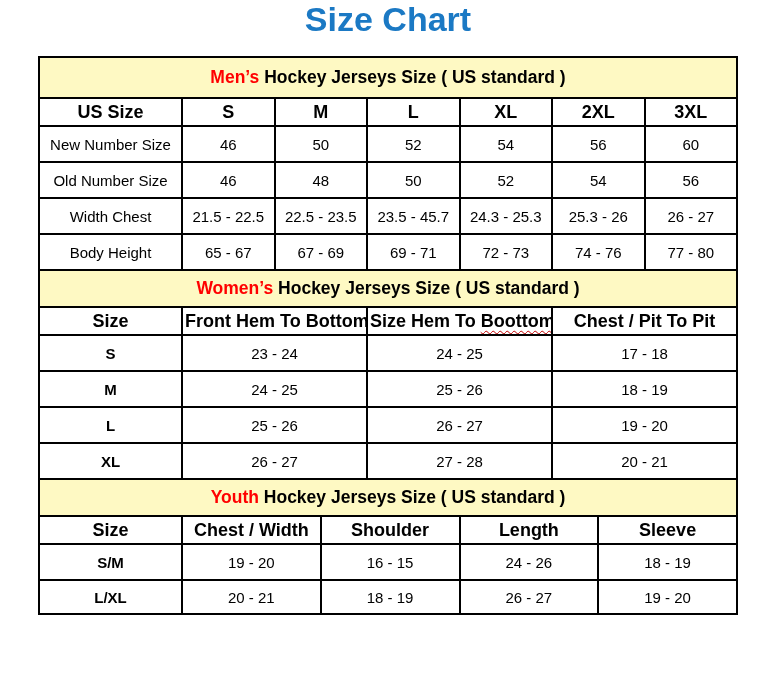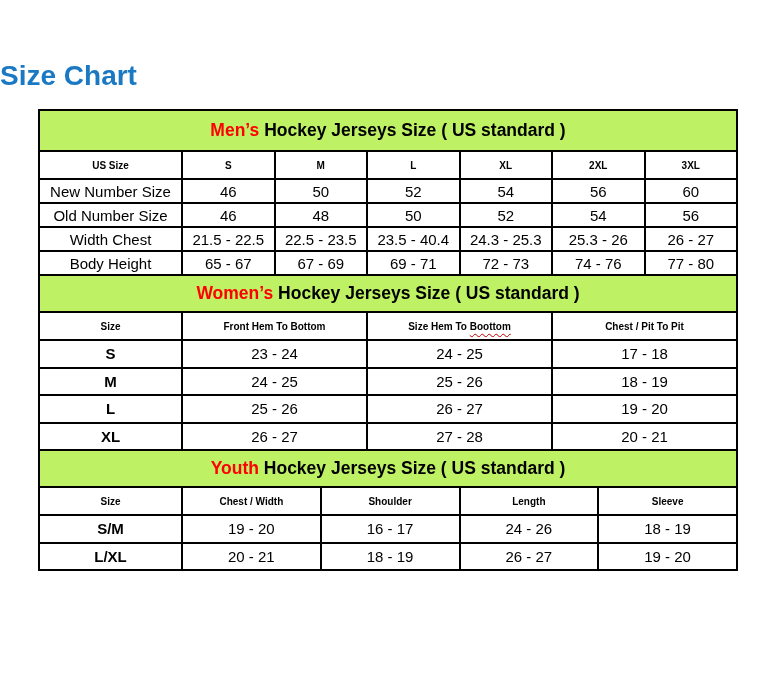--- a/index.html
+++ b/index.html
@@ -5,22 +5,22 @@
   * { box-sizing: border-box; }
   html, body {
     margin: 0; padding: 0;
     width: 776px; height: 692px;
     background: #ffffff;
     font-family: "Liberation Sans", sans-serif;
   }
   .page { width: 776px; height: 692px; overflow: hidden; }
   .page-title {
     margin: 0;
-    padding-top: 60px;
-    font-size: 28px;
+    text-align: center;
+    font-size: 34px;
     font-weight: bold;
     color: #1b79c4;
     letter-spacing: 0px;
   }
   .chart-wrap {
     margin: 17px 0 0 38px;
     width: 700px;
   }
   table {
     border-collapse: collapse;
@@ -32,32 +32,32 @@
     border: 2px solid #000000;
     text-align: center;
     vertical-align: middle;
     padding: 0 2px;
     font-size: 15px;
     color: #000000;
     overflow: hidden;
     white-space: nowrap;
   }
   .band-row th {
-    background: #bef264;
+    background: #fef9c3;
     height: 37px;
     font-size: 17.5px;
     font-weight: bold;
   }
   .band-accent { color: #ff0000; }
-  .head-row th { height: 28px; font-size: 10px; font-weight: bold; }
-  .data-row td { height: 24px; font-weight: normal; }
+  .head-row th { height: 28px; font-size: 18px; font-weight: bold; }
+  .data-row td { height: 36px; font-weight: normal; }
   .data-row th { height: 27.5px; font-weight: bold; font-size: 15px; }
   .data-row td.plain-label { font-weight: normal; }
   .mens-band { height: 41px !important; }
-  .youth-last td, .youth-last th { height: 27px; margin-left: 40px; }
+  .youth-last td, .youth-last th { height: 34px; margin-left: 40px; }
   .typo-squiggle {
     text-decoration: underline;
     text-decoration-style: wavy;
     text-decoration-color: #c00000;
     text-decoration-thickness: 1px;
     text-underline-offset: 3px;
   }
   col.label-col { width: 143px; }
 </style>
 </head>
@@ -109,21 +109,21 @@
         <td>48</td>
         <td>50</td>
         <td>52</td>
         <td>54</td>
         <td>56</td>
       </tr>
       <tr class="data-row">
         <td class="plain-label">Width Chest</td>
         <td>21.5 - 22.5</td>
         <td>22.5 - 23.5</td>
-        <td>23.5 - 40.4</td>
+        <td>23.5 - 45.7</td>
         <td>24.3 - 25.3</td>
         <td>25.3 - 26</td>
         <td>26 - 27</td>
       </tr>
       <tr class="data-row">
         <td class="plain-label">Body Height</td>
         <td>65 - 67</td>
         <td>67 - 69</td>
         <td>69 - 71</td>
         <td>72 - 73</td>
@@ -196,21 +196,21 @@
       <tr class="head-row">
         <th>Size</th>
         <th>Chest / Width</th>
         <th>Shoulder</th>
         <th>Length</th>
         <th>Sleeve</th>
       </tr>
       <tr class="data-row">
         <th>S/M</th>
         <td>19 - 20</td>
-        <td>16 - 17</td>
+        <td>16 - 15</td>
         <td>24 - 26</td>
         <td>18 - 19</td>
       </tr>
       <tr class="data-row youth-last">
         <th>L/XL</th>
         <td>20 - 21</td>
         <td>18 - 19</td>
         <td>26 - 27</td>
         <td>19 - 20</td>
       </tr>

